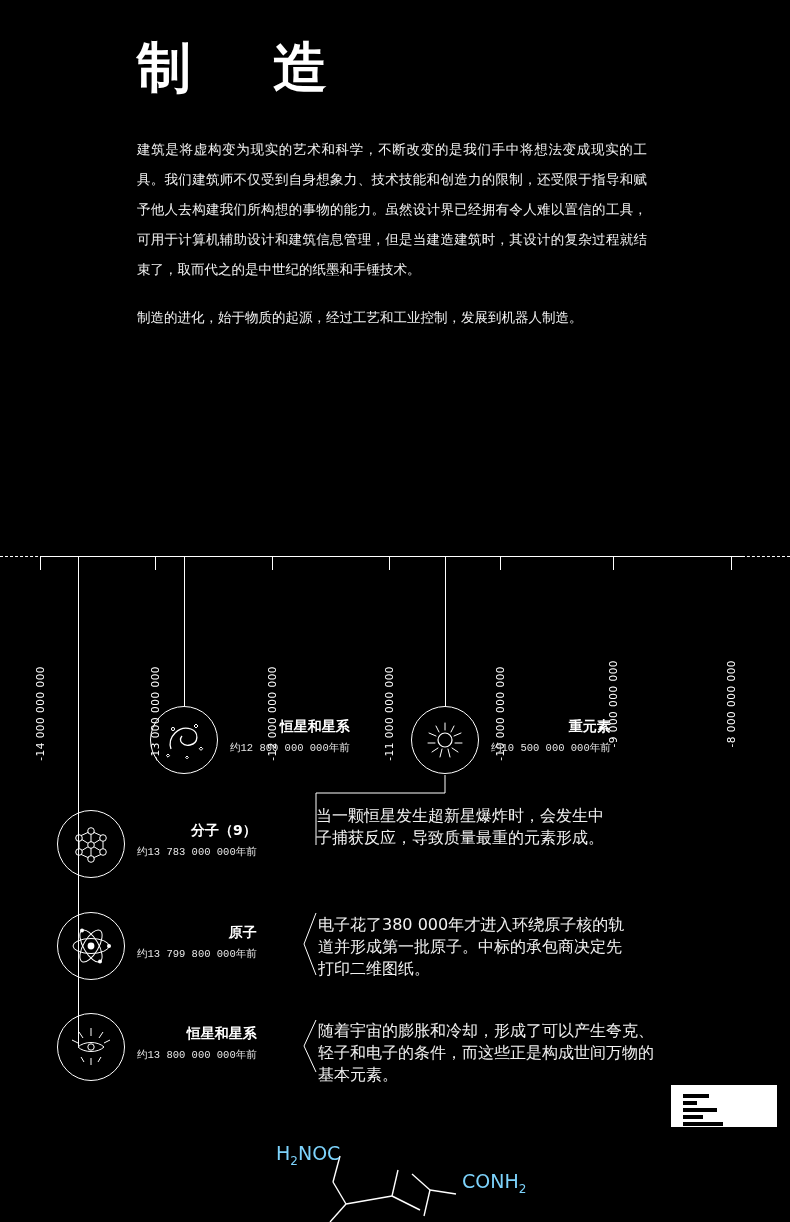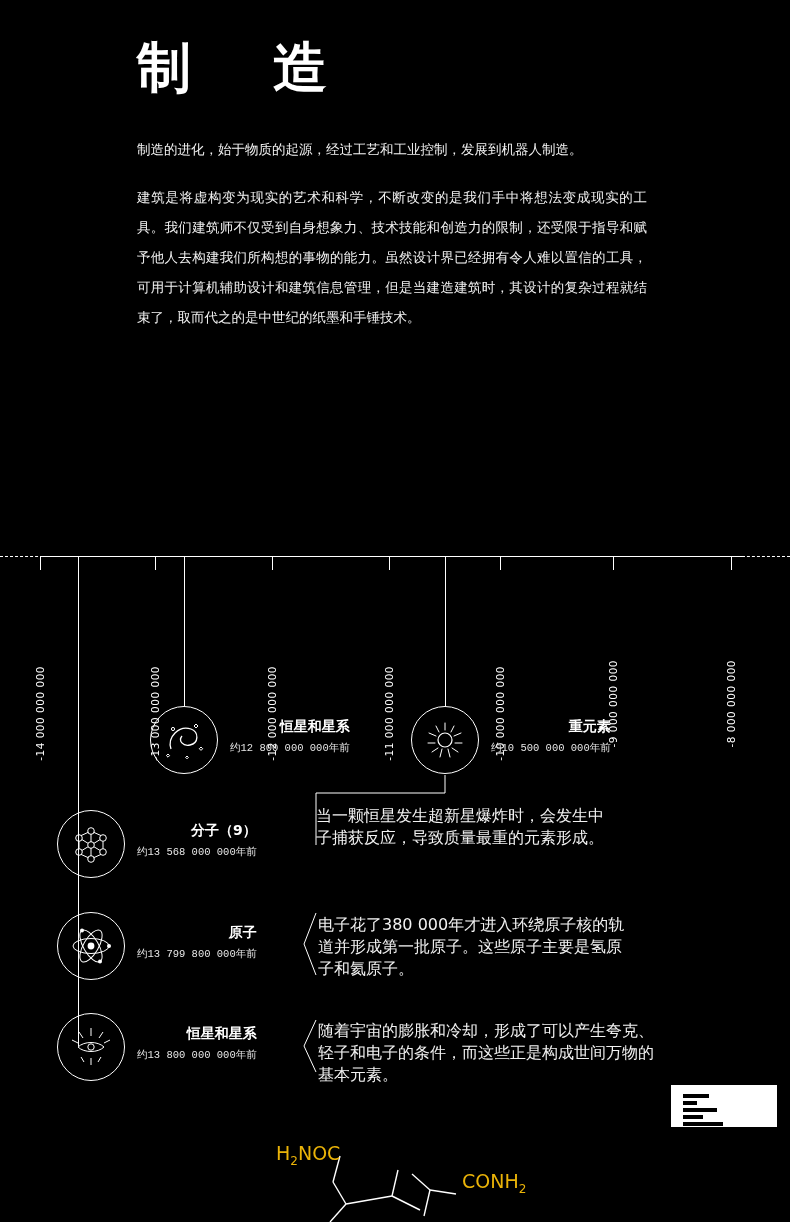--- a/index.html
+++ b/index.html
@@ -165,21 +165,21 @@
   .chem {
     position: absolute;
     left: 0;
     top: 1130px;
     width: 790px;
     height: 92px;
   }
   .chem-label {
     position: absolute;
     font-size: 19px;
-    color: #eab308;
+    color: #7dd3fc;
     font-family: "DejaVu Sans", sans-serif;
     white-space: nowrap;
   }
   .chem-label sub {
     font-size: 12px;
   }
 
   
   .badge {
     position: absolute;
@@ -191,22 +191,22 @@
   }
   .badge-bars { position:absolute; left:12px; top:9px; }
   .badge-bars i { display:block; background:#000; margin-bottom:3px; height:4px; }
 </style>
 </head>
 <body>
 
 <div class="title">制　造</div>
 
 <div class="paragraphs">
+  <p class="para">建筑是将虚构变为现实的艺术和科学，不断改变的是我们手中将想法变成现实的工具。我们建筑师不仅受到自身想象力、技术技能和创造力的限制，还受限于指导和赋予他人去构建我们所构想的事物的能力。虽然设计界已经拥有令人难以置信的工具，可用于计算机辅助设计和建筑信息管理，但是当建造建筑时，其设计的复杂过程就结束了，取而代之的是中世纪的纸墨和手锤技术。</p>
   <p class="para">制造的进化，始于物质的起源，经过工艺和工业控制，发展到机器人制造。</p>
-  <p class="para">建筑是将虚构变为现实的艺术和科学，不断改变的是我们手中将想法变成现实的工具。我们建筑师不仅受到自身想象力、技术技能和创造力的限制，还受限于指导和赋予他人去构建我们所构想的事物的能力。虽然设计界已经拥有令人难以置信的工具，可用于计算机辅助设计和建筑信息管理，但是当建造建筑时，其设计的复杂过程就结束了，取而代之的是中世纪的纸墨和手锤技术。</p>
 </div>
 
 <div class="axis-wrap">
   <div class="axis-line"></div>
   <div class="axis-line-solid"></div>
 
   <div class="tick" style="left:40px"></div>
   <div class="tick" style="left:155px"></div>
   <div class="tick" style="left:272px"></div>
   <div class="tick" style="left:389px"></div>
@@ -290,21 +290,21 @@
         <line x1="43" y1="24.6" x2="35.5" y2="21.2"></line>
         <line x1="21" y1="30.3" x2="21" y2="37.7"></line>
         <line x1="45" y1="30.3" x2="45" y2="37.7"></line>
         <line x1="23" y1="43.4" x2="30.5" y2="46.8"></line>
         <line x1="43" y1="43.4" x2="35.5" y2="46.8"></line>
       </g>
     </svg>
   </div>
   <div class="node-text">
     <div class="node-name">分子（9）</div>
-    <div class="node-date">约13 568 000 000年前</div>
+    <div class="node-date">约13 783 000 000年前</div>
   </div>
 </div>
 
 <div class="node" style="left:57px; top:912px">
   <div class="node-circle">
     <svg width="66" height="66" viewBox="0 0 66 66">
       <g stroke="#fff" stroke-width="1" fill="none">
         <ellipse cx="33" cy="33" rx="18" ry="7.5"></ellipse>
         <ellipse cx="33" cy="33" rx="18" ry="7.5" transform="rotate(60 33 33)"></ellipse>
         <ellipse cx="33" cy="33" rx="18" ry="7.5" transform="rotate(120 33 33)"></ellipse>
@@ -347,21 +347,21 @@
 <svg style="position:absolute;left:0;top:0;width:790px;height:1222px;pointer-events:none">
 
   <polyline points="445,775 445,793 316,793 316,845" fill="none" stroke="#ffffff" stroke-width="1"></polyline>
 
   <polyline points="316,913 304,944 316,975" fill="none" stroke="#ffffff" stroke-width="1"></polyline>
 
   <polyline points="316,1020 304,1046 316,1072" fill="none" stroke="#ffffff" stroke-width="1"></polyline>
 </svg>
 
 <div class="annot" style="left:316px; top:805px; width:300px">当一颗恒星发生超新星爆炸时，会发生中子捕获反应，导致质量最重的元素形成。</div>
-<div class="annot" style="left:318px; top:914px; width:312px">电子花了380 000年才进入环绕原子核的轨道并形成第一批原子。这些原子主要是氢原子和氦原子。</div>
+<div class="annot" style="left:318px; top:914px; width:312px">电子花了380 000年才进入环绕原子核的轨道并形成第一批原子。中标的承包商决定先打印二维图纸。</div>
 <div class="annot" style="left:318px; top:1020px; width:344px">随着宇宙的膨胀和冷却，形成了可以产生夸克、轻子和电子的条件，而这些正是构成世间万物的基本元素。</div>
 
 <div class="badge">
   <div class="badge-bars">
     <i style="width:26px"></i>
     <i style="width:14px"></i>
     <i style="width:34px"></i>
     <i style="width:20px"></i>
     <i style="width:40px"></i>
   </div>

